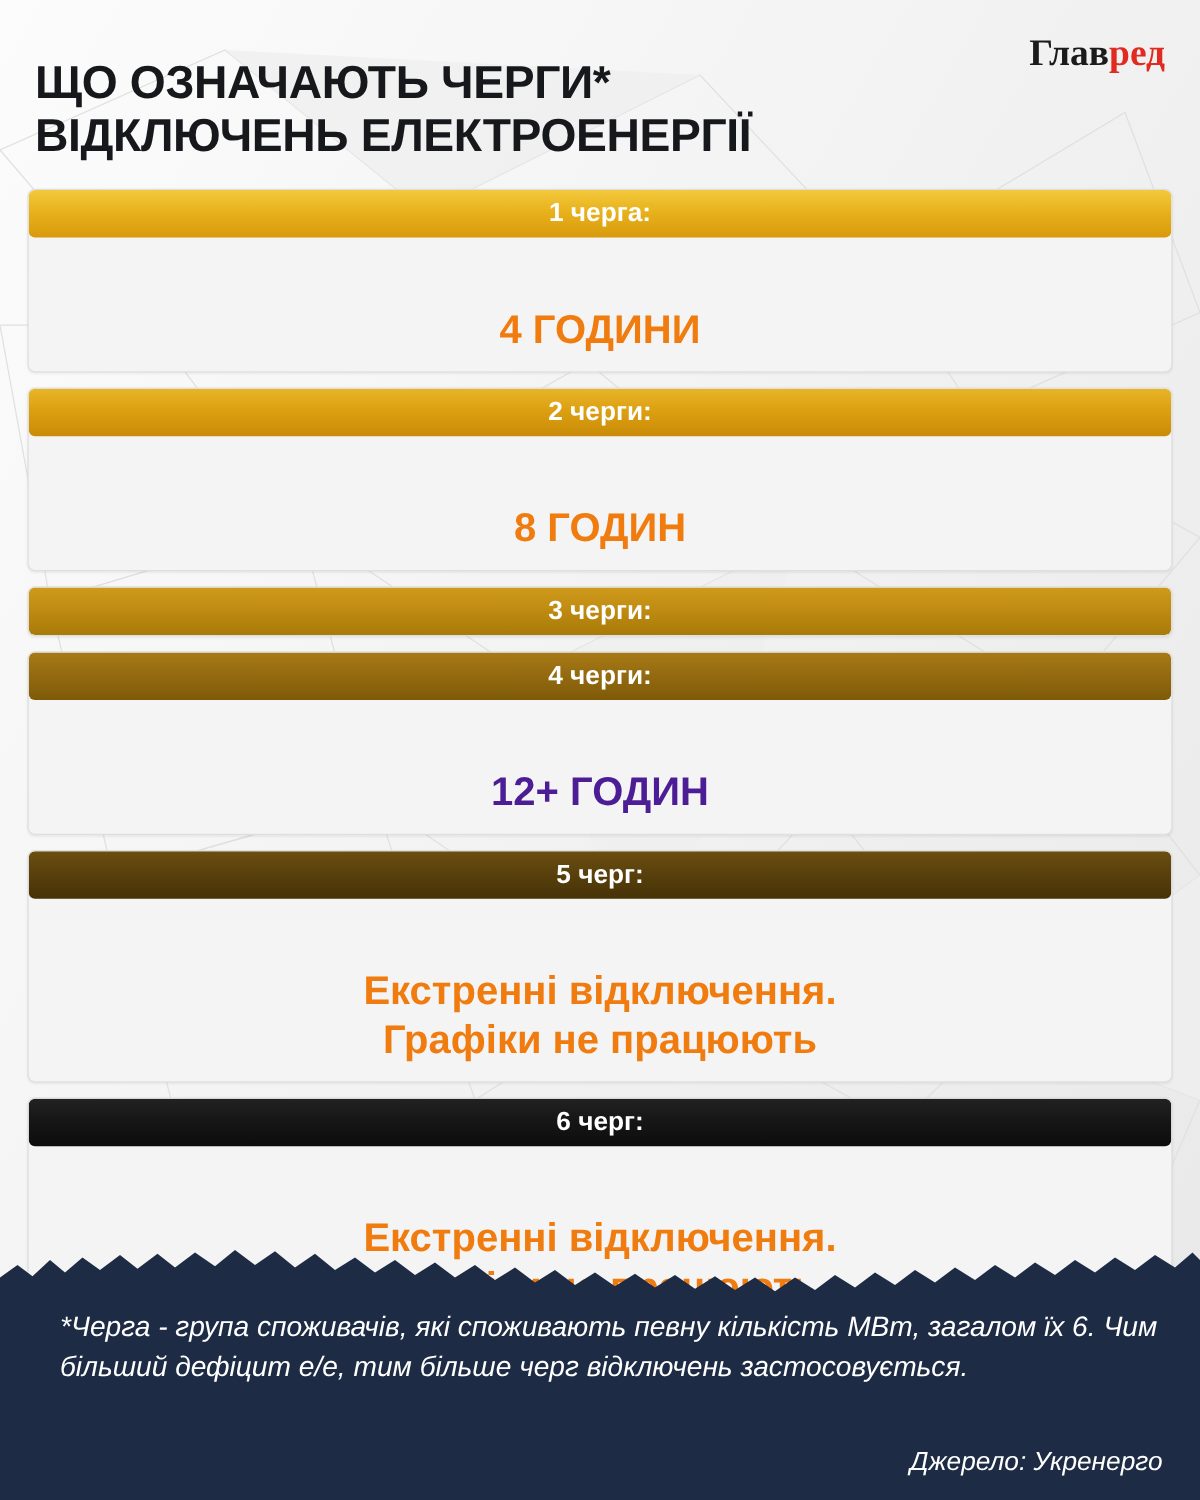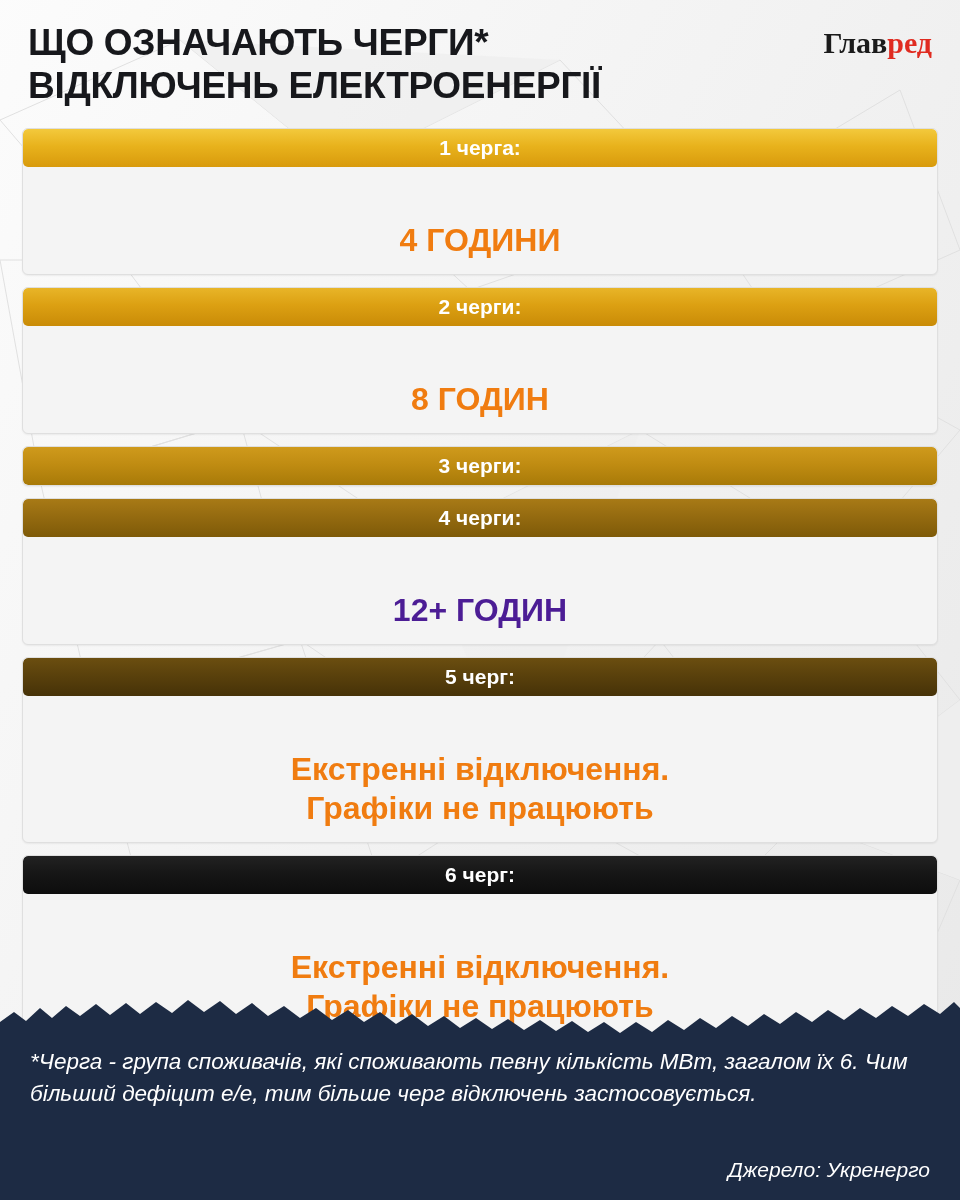--- a/index.html
+++ b/index.html
@@ -109,21 +109,21 @@
     z-index: 3;
   }
   .footer-shape {
     position: absolute;
     inset: 0;
     width: 100%;
     height: 100%;
   }
   .footer-text {
     position: absolute;
-    left: 30px;
+    left: 48px;
     right: 34px;
     top: 58px;
     color: #ffffff;
     font-style: italic;
     font-size: 22.5px;
     line-height: 1.42;
   }
   .footer-source {
     position: absolute;
     right: 30px;
@@ -156,21 +156,21 @@
       <path d="M180,40 L340,170 L560,60 Z"></path>
       <path d="M420,540 L640,430 L520,790 Z"></path>
       <path d="M800,820 L960,700 L960,880 Z"></path>
     </g>
   </svg>
 </div>
 
 <div class="page">
 
   <div class="header">
-    <div class="title" style="white-space: pre-line;">ЩО ОЗНАЧАЮТЬ ЧЕРГИ*
+    <div class="title" style="white-space: pre-line; margin-top: 23px;">ЩО ОЗНАЧАЮТЬ ЧЕРГИ*
 ВІДКЛЮЧЕНЬ ЕЛЕКТРОЕНЕРГІЇ</div>
     <div class="logo">
       <span class="logo-dark">Глав</span><span class="logo-red">ред</span>
     </div>
   </div>
 
   <div class="cards">
 
     <div class="card">
       <div class="card-head" style="background: linear-gradient(rgb(243, 201, 60) 0%, rgb(232, 178, 28) 45%, rgb(216, 154, 12) 100%);">

